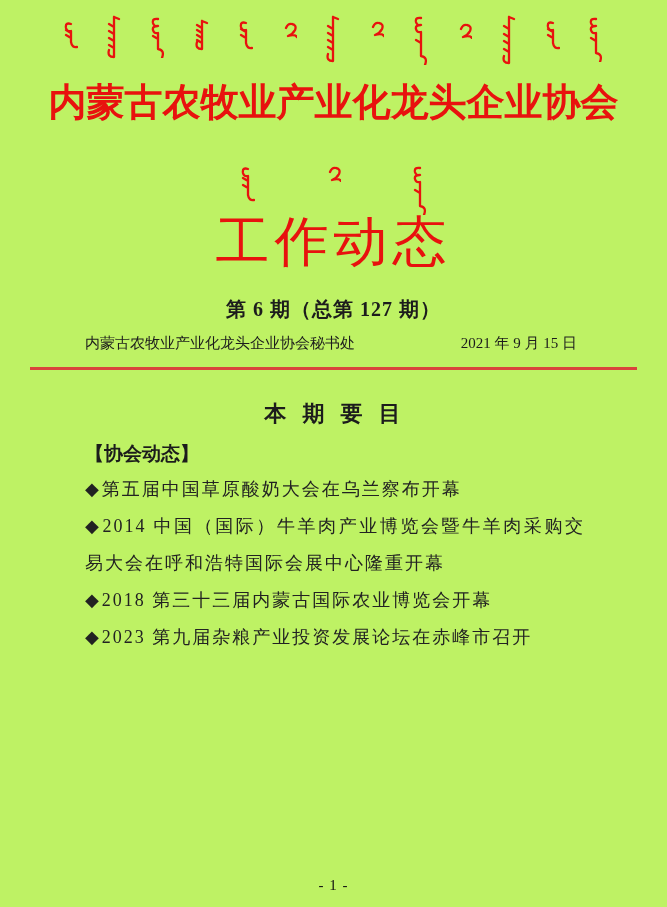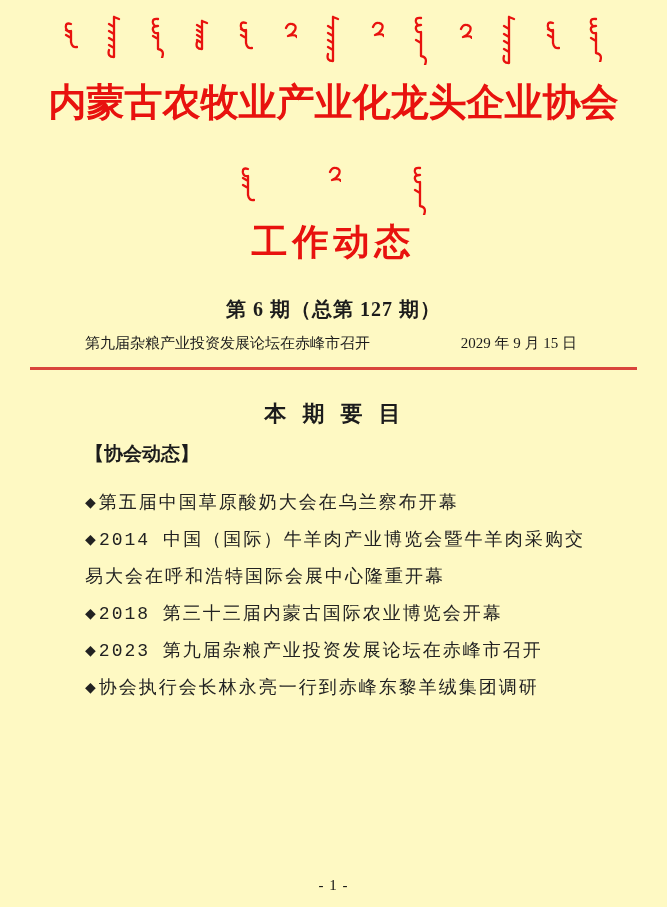--- a/index.html
+++ b/index.html
@@ -4,42 +4,42 @@
 <style>
   :root{
     --red:#e8120e;
     --rule:#d9453c;
     --ink:#1c1c1c;
   }
   html,body{margin:0;padding:0;}
   body{background:#ffffff;}
   .page{
     width:667px;height:907px;position:relative;overflow:hidden;
-    background:#fef9c3;color:var(--ink);
+    background:#bef264;color:var(--ink);
     font-family:"Liberation Serif","DejaVu Serif",serif;
   }
   
   .mrow-top{
     display:flex;justify-content:space-between;align-items:flex-start;
     width:540px;height:54px;margin:14px auto 0;
   }
   .mrow-mid{
     display:flex;justify-content:center;gap:72px;align-items:flex-start;
     height:52px;margin-top:38px;
   }
   .mglyph{display:inline-block;line-height:0;}
   
   .org-title{
     margin-top:12px;text-align:center;
     font-size:38px;font-weight:bold;line-height:44px;
     color:var(--red);white-space:nowrap;
   }
   
   .main-title{
-    text-align:center;font-size:36px;font-weight:bold;line-height:56px;
+    text-align:center;font-size:54px;font-weight:normal;line-height:56px;
     letter-spacing:5px;color:var(--red);
   }
   
   .issue-line{
     margin-top:26px;text-align:center;
     font-size:20px;font-weight:bold;line-height:26px;letter-spacing:1px;
   }
   
   .pub-row{
     margin:10px 90px 0 85px;
@@ -57,22 +57,22 @@
     font-size:22px;font-weight:bold;line-height:22px;
     letter-spacing:2px;word-spacing:6px;
   }
   .section-label{
     margin:17px 15px 0 85px;
     font-family:"Liberation Sans","DejaVu Sans",sans-serif;
     font-size:19px;font-weight:bold;line-height:24px;
   }
   
   .toc-list{
-    margin:19px 82px 0 85px;width:500px;
-    list-style:none;padding:0;font-family:Liberation Mono, monospace;
+    margin:5px 82px 0 85px;width:500px;
+    list-style:none;padding:0;
   }
   .toc-list li{
     font-size:18px;line-height:37px;letter-spacing:2px;
     text-align:justify;text-justify:inter-character;
     color:#222222;
   }
   .toc-list .bullet{margin-right:1px;}
   
   .page-num{
     position:absolute;left:0;right:0;bottom:13px;
@@ -138,33 +138,32 @@
       <span class="mglyph" style="margin-top: 3px;"><svg width="14" height="50" viewBox="0 0 14 50" xmlns="http://www.w3.org/2000/svg">
           <path d="M7,3 q-6,-1 -5,4 q1,4 5,3 q-6,0 -5,4 q1,4 5,3 L7,41 M7,28 l-5,-3 M7,41 q7,1 4,9" fill="none" stroke="#e8120e" stroke-width="2.3" stroke-linecap="round" stroke-linejoin="round"></path>
         </svg></span>
     </div>
 
   <div class="main-title">工作动态</div>
 
   <div class="issue-line">第 6 期（总第 127 期）</div>
 
   <div class="pub-row">
-    <span>第九届杂粮产业投资发展论坛在赤峰市召开</span>
-    <span>2029 年 9 月 15 日</span>
+    <span>内蒙古农牧业产业化龙头企业协会秘书处</span>
+    <span>2021 年 9 月 15 日</span>
   </div>
 
   <div class="red-rule"></div>
 
   <div class="toc-title">本 期 要 目</div>
 
   <div class="section-label">【协会动态】</div>
 
   <ul class="toc-list">
       <li><span class="bullet">◆</span><span>第五届中国草原酸奶大会在乌兰察布开幕</span></li>
       <li><span class="bullet">◆</span><span>2014 中国（国际）牛羊肉产业博览会暨牛羊肉采购交易大会在呼和浩特国际会展中心隆重开幕</span></li>
       <li><span class="bullet">◆</span><span>2018 第三十三届内蒙古国际农业博览会开幕</span></li>
       <li><span class="bullet">◆</span><span>2023 第九届杂粮产业投资发展论坛在赤峰市召开</span></li>
-      <li><span class="bullet">◆</span><span>协会执行会长林永亮一行到赤峰东黎羊绒集团调研</span></li>
     </ul>
 
   <div class="page-num">- 1 -</div>
 
 </div>
 
 </body></html>

